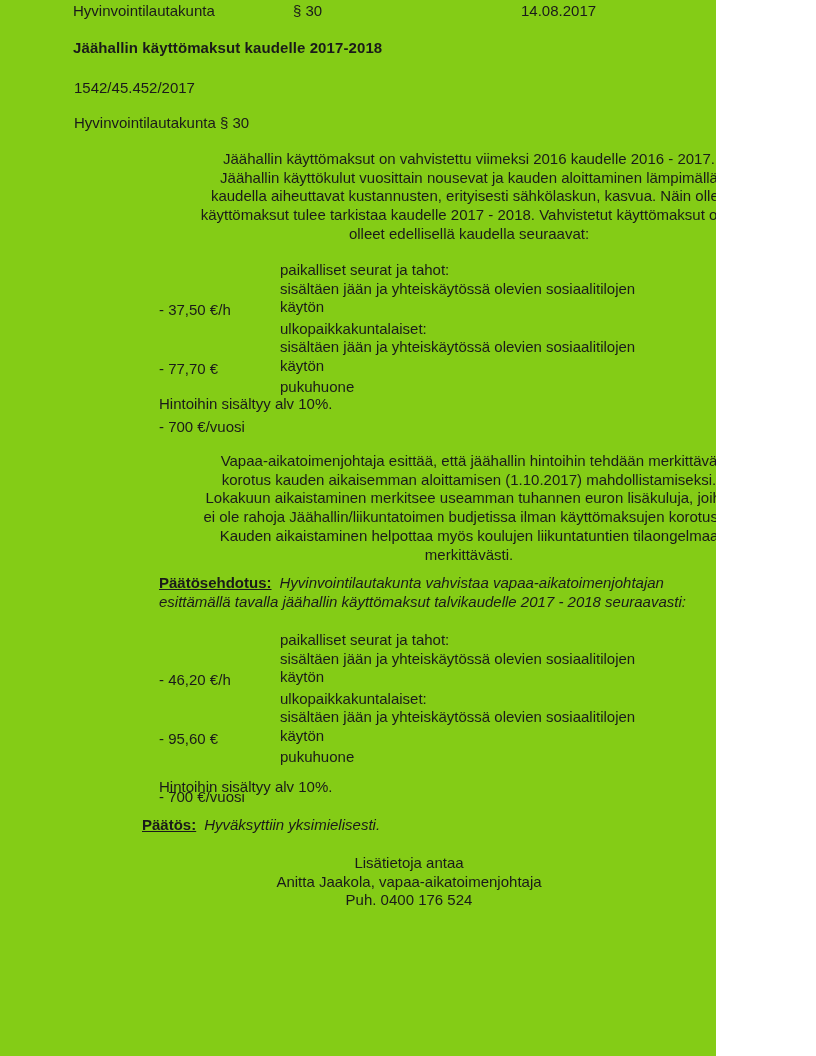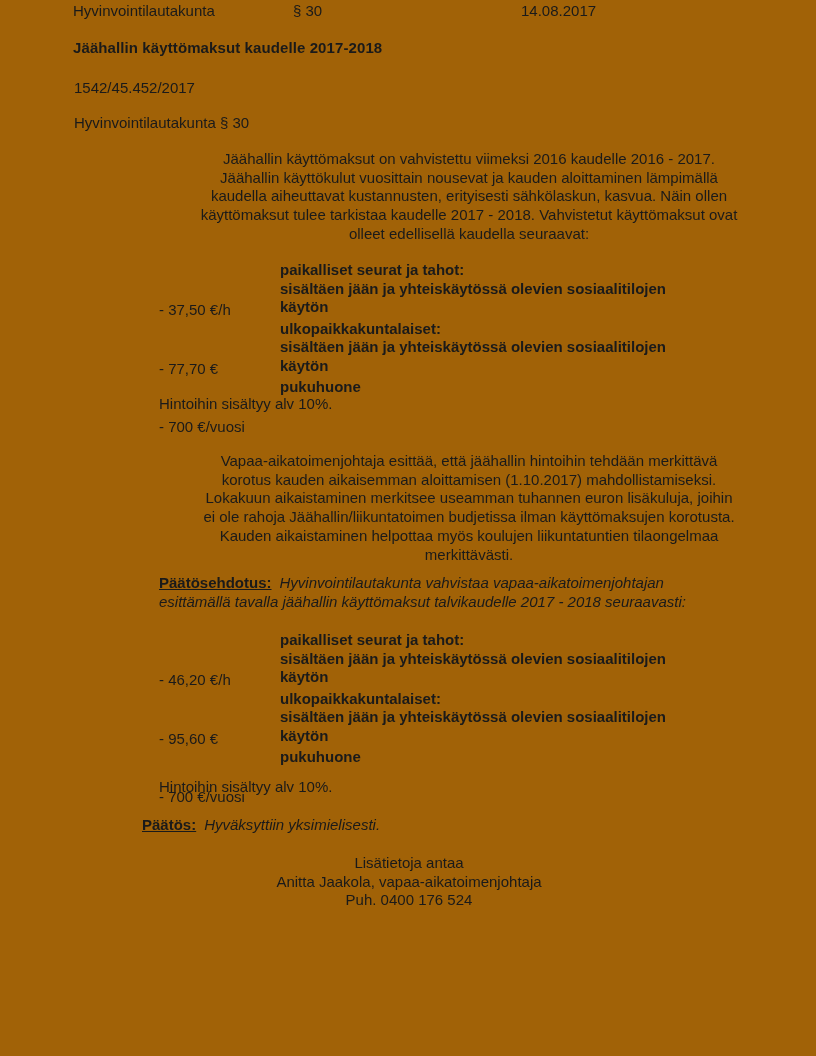--- a/index.html
+++ b/index.html
@@ -1,20 +1,20 @@
 <!DOCTYPE html>
 <html><head>
 <meta charset="utf-8">
 <style>
   html, body { margin: 0; padding: 0; background: #ffffff; }
   .page {
     position: relative;
-    width: 816px;
+    width: 716px;
     height: 1056px;
-    background: #a16207;
+    background: #84cc16;
     font-family: "Liberation Sans", "DejaVu Sans", sans-serif;
     font-size: 15px;
     line-height: 18.7px;
     color: #1a1a1a;
     overflow: hidden;
   }
   .abs { position: absolute; margin: 0; }
   .pre { white-space: pre-line; text-align: center; }
 
   .hdr-committee { left: 73px;  top: 2px; }
@@ -36,21 +36,21 @@
   .vat-1        { left: 159px; top: 395px; }
   .proposal-par { left: 159px; top: 452px; width: 620px; }
   .decision-prop{ left: 159px; top: 574px; width: 630px; }
   .price-list-2 { left: 159px; top: 631px; width: 610px; }
   .vat-2        { left: 159px; top: 778px; }
   .decision     { left: 142px; top: 816px; width: 620px; }
   .contact      { left: 159px; top: 854px; width: 500px; }
 
   .price-row { display: flex; align-items: flex-start; }
   .price-row .amount { width: 121px; flex: 0 0 121px; margin-top: 40px; }
-  .price-row .desc   { flex: 1; white-space: pre-line; font-weight: bold; }
+  .price-row .desc   { flex: 1; white-space: pre-line; }
 
   .label {
     font-weight: bold;
     text-decoration: underline;
   }
   .after-label { margin-left: 8px; white-space: pre-line; font-style: italic; }
 </style>
 </head>
 <body>
 

